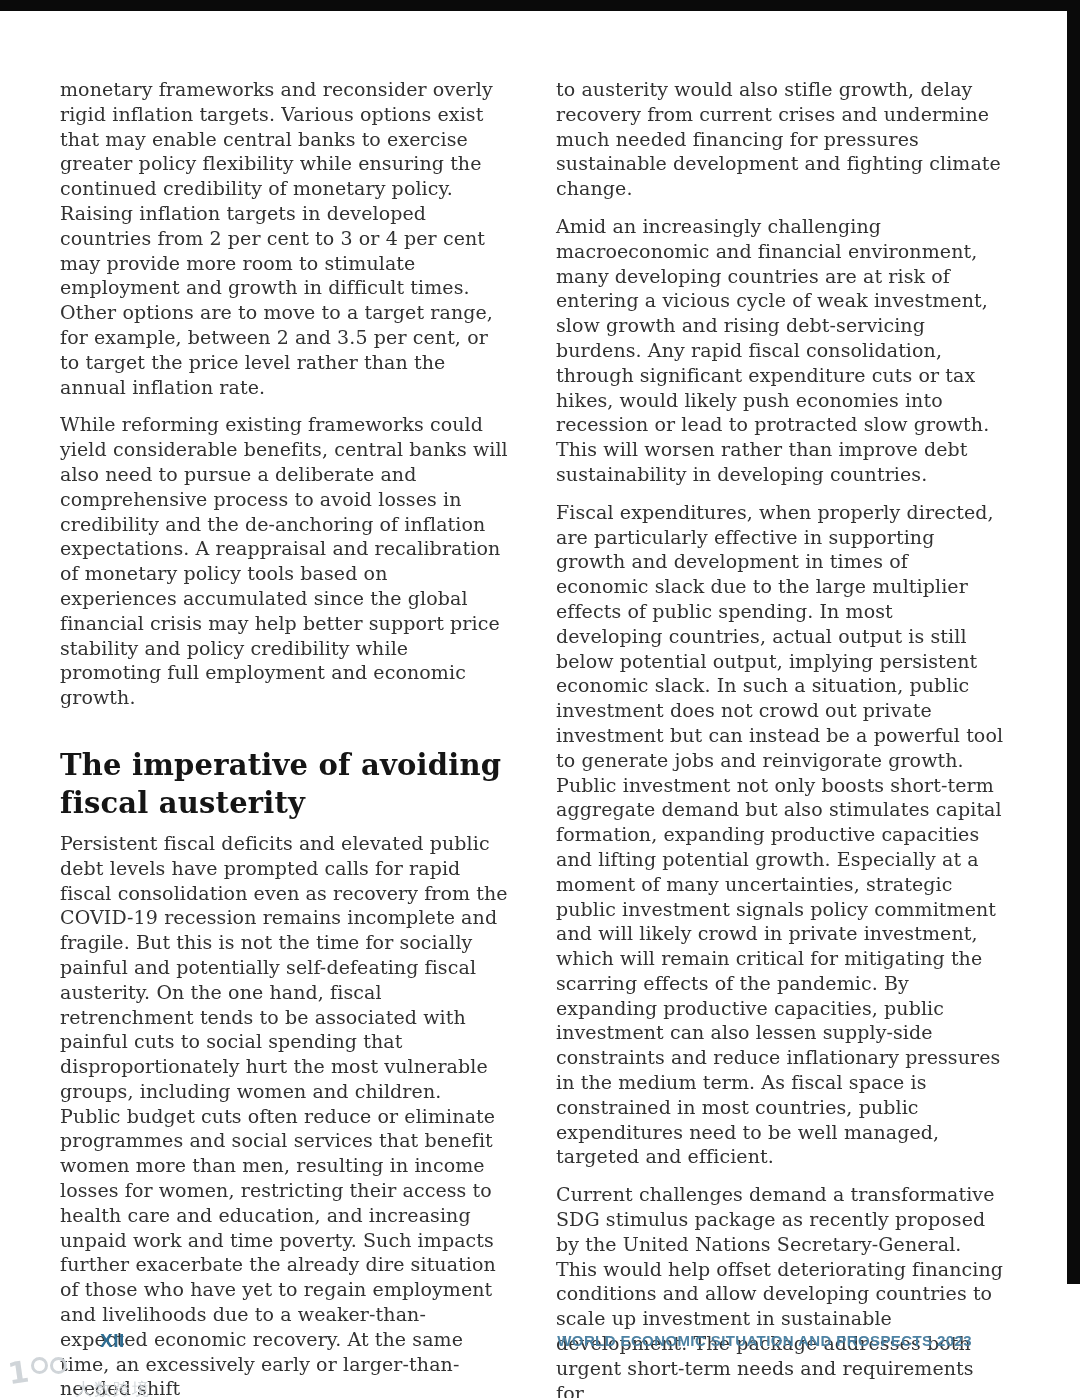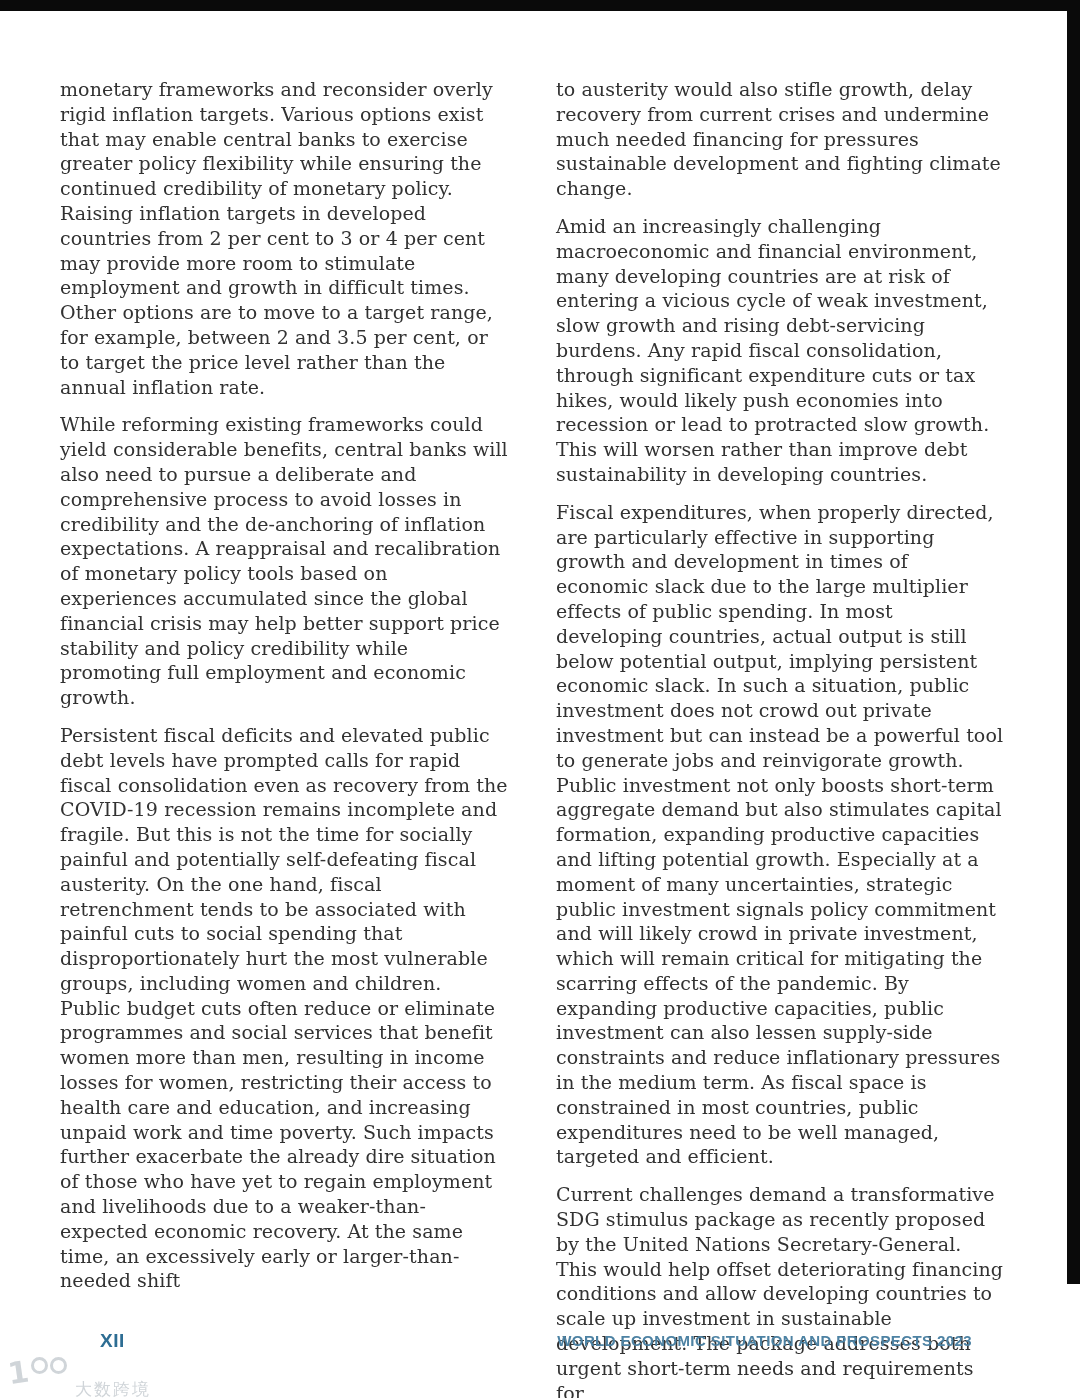--- a/index.html
+++ b/index.html
@@ -76,20 +76,21 @@
 </head>
 <body>
 
 <div class="edge-top"></div>
 <div class="edge-right"></div>
 
 <div class="columns">
   <div class="col">
     <p class="body">monetary frameworks and reconsider overly rigid inflation targets. Various options exist that may enable central banks to exercise greater policy flexibility while ensuring the continued credibility of monetary policy. Raising inflation targets in developed countries from 2 per cent to 3 or 4 per cent may provide more room to stimulate employment and growth in difficult times. Other options are to move to a target range, for example, between 2 and 3.5 per cent, or to target the price level rather than the annual inflation rate.</p>
     <p class="body">While reforming existing frameworks could yield considerable benefits, central banks will also need to pursue a deliberate and comprehensive process to avoid losses in credibility and the de-anchoring of inflation expectations. A reappraisal and recalibration of monetary policy tools based on experiences accumulated since the global financial crisis may help better support price stability and policy credibility while promoting full employment and economic growth.</p>
+    <h2 class="section">The imperative of avoiding fiscal austerity</h2>
     <p class="body">Persistent fiscal deficits and elevated public debt levels have prompted calls for rapid fiscal consolidation even as recovery from the COVID-19 recession remains incomplete and fragile. But this is not the time for socially painful and potentially self-defeating fiscal austerity. On the one hand, fiscal retrenchment tends to be associated with painful cuts to social spending that disproportionately hurt the most vulnerable groups, including women and children. Public budget cuts often reduce or eliminate programmes and social services that benefit women more than men, resulting in income losses for women, restricting their access to health care and education, and increasing unpaid work and time poverty. Such impacts further exacerbate the already dire situation of those who have yet to regain employment and livelihoods due to a weaker-than-expected economic recovery. At the same time, an excessively early or larger-than-needed shift</p>
   </div>
   <div class="col">
     <p class="body">to austerity would also stifle growth, delay recovery from current crises and undermine much needed financing for pressures sustainable development and fighting climate change.</p>
     <p class="body">Amid an increasingly challenging macroeconomic and financial environment, many developing countries are at risk of entering a vicious cycle of weak investment, slow growth and rising debt-servicing burdens. Any rapid fiscal consolidation, through significant expenditure cuts or tax hikes, would likely push economies into recession or lead to protracted slow growth. This will worsen rather than improve debt sustainability in developing countries.</p>
     <p class="body">Fiscal expenditures, when properly directed, are particularly effective in supporting growth and development in times of economic slack due to the large multiplier effects of public spending. In most developing countries, actual output is still below potential output, implying persistent economic slack. In such a situation, public investment does not crowd out private investment but can instead be a powerful tool to generate jobs and reinvigorate growth. Public investment not only boosts short-term aggregate demand but also stimulates capital formation, expanding productive capacities and lifting potential growth. Especially at a moment of many uncertainties, strategic public investment signals policy commitment and will likely crowd in private investment, which will remain critical for mitigating the scarring effects of the pandemic. By expanding productive capacities, public investment can also lessen supply-side constraints and reduce inflationary pressures in the medium term. As fiscal space is constrained in most countries, public expenditures need to be well managed, targeted and efficient.</p>
     <p class="body">Current challenges demand a transformative SDG stimulus package as recently proposed by the United Nations Secretary-General. This would help offset deteriorating financing conditions and allow developing countries to scale up investment in sustainable development. The package addresses both urgent short-term needs and requirements for</p>
   </div>
 </div>
 

